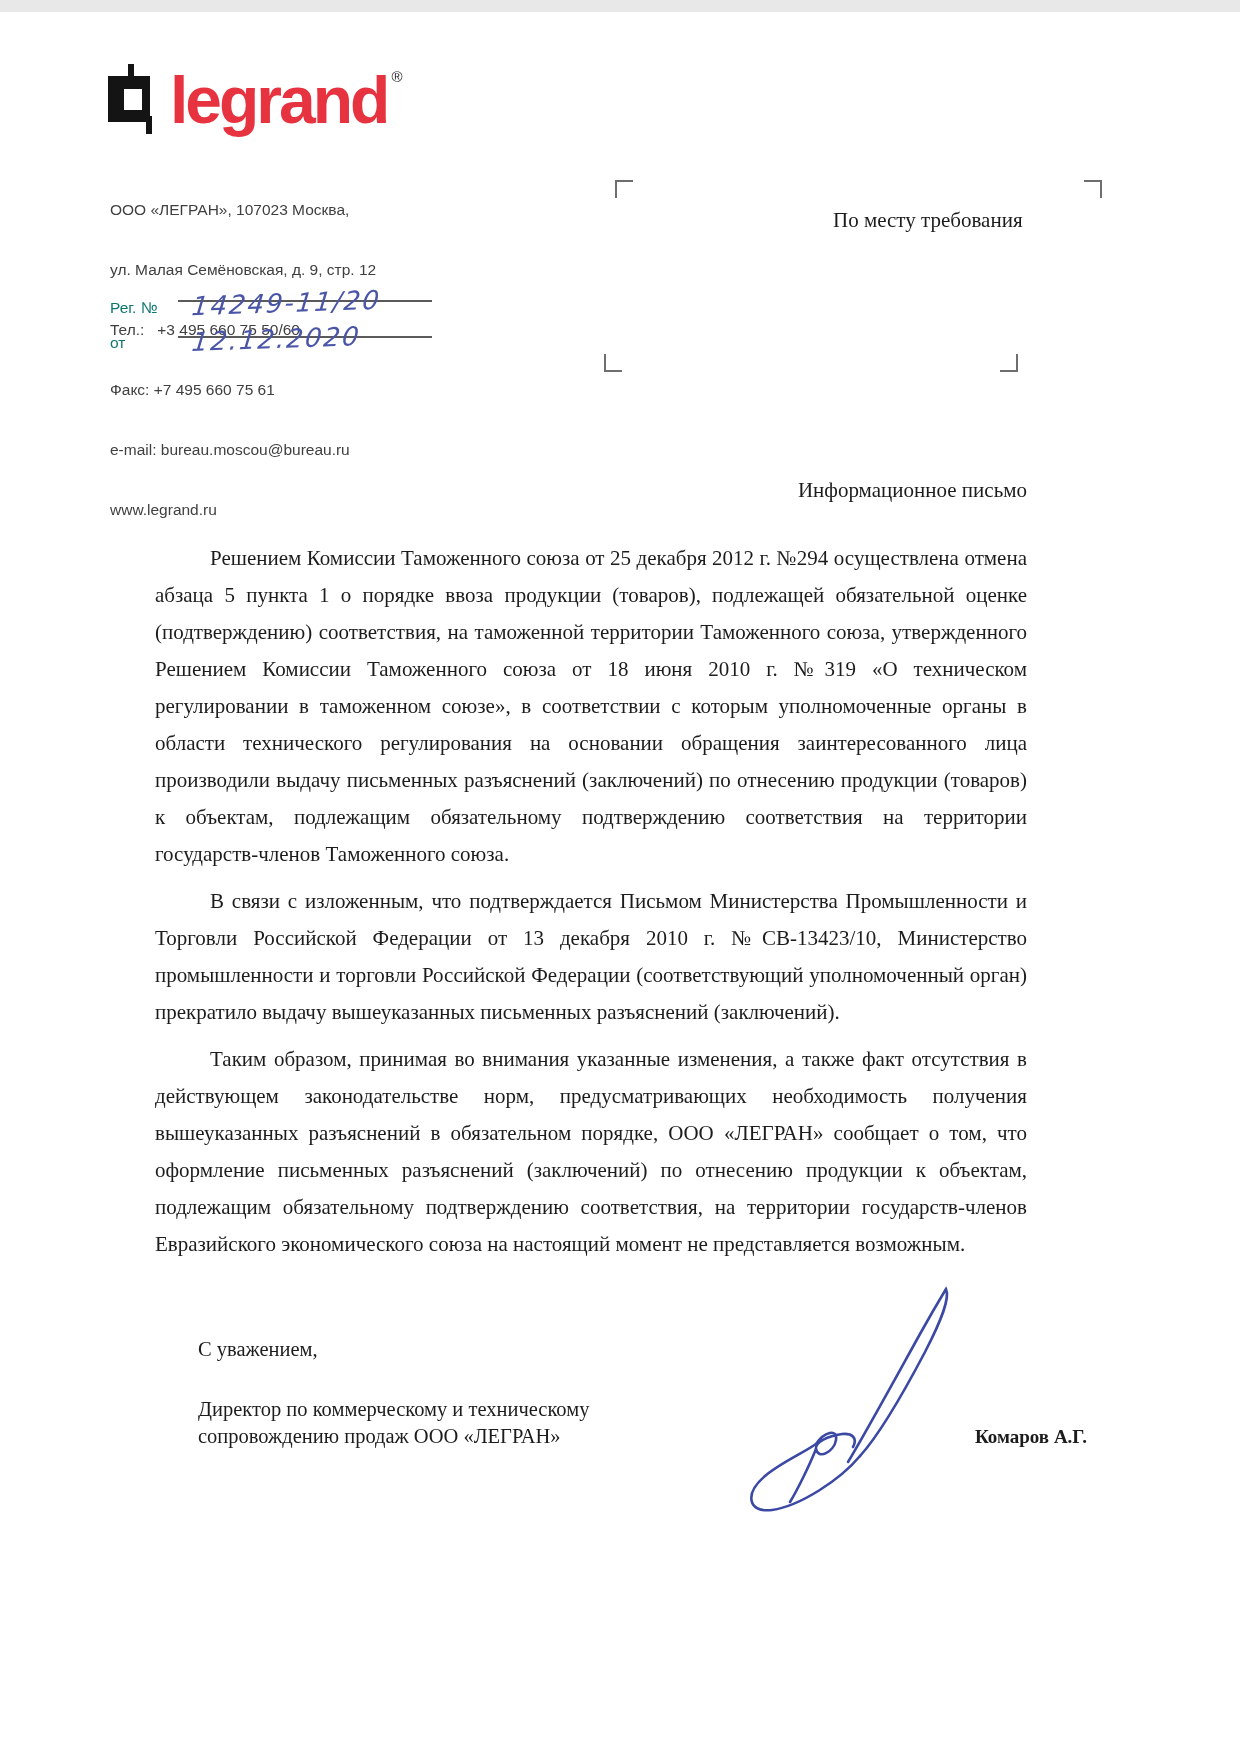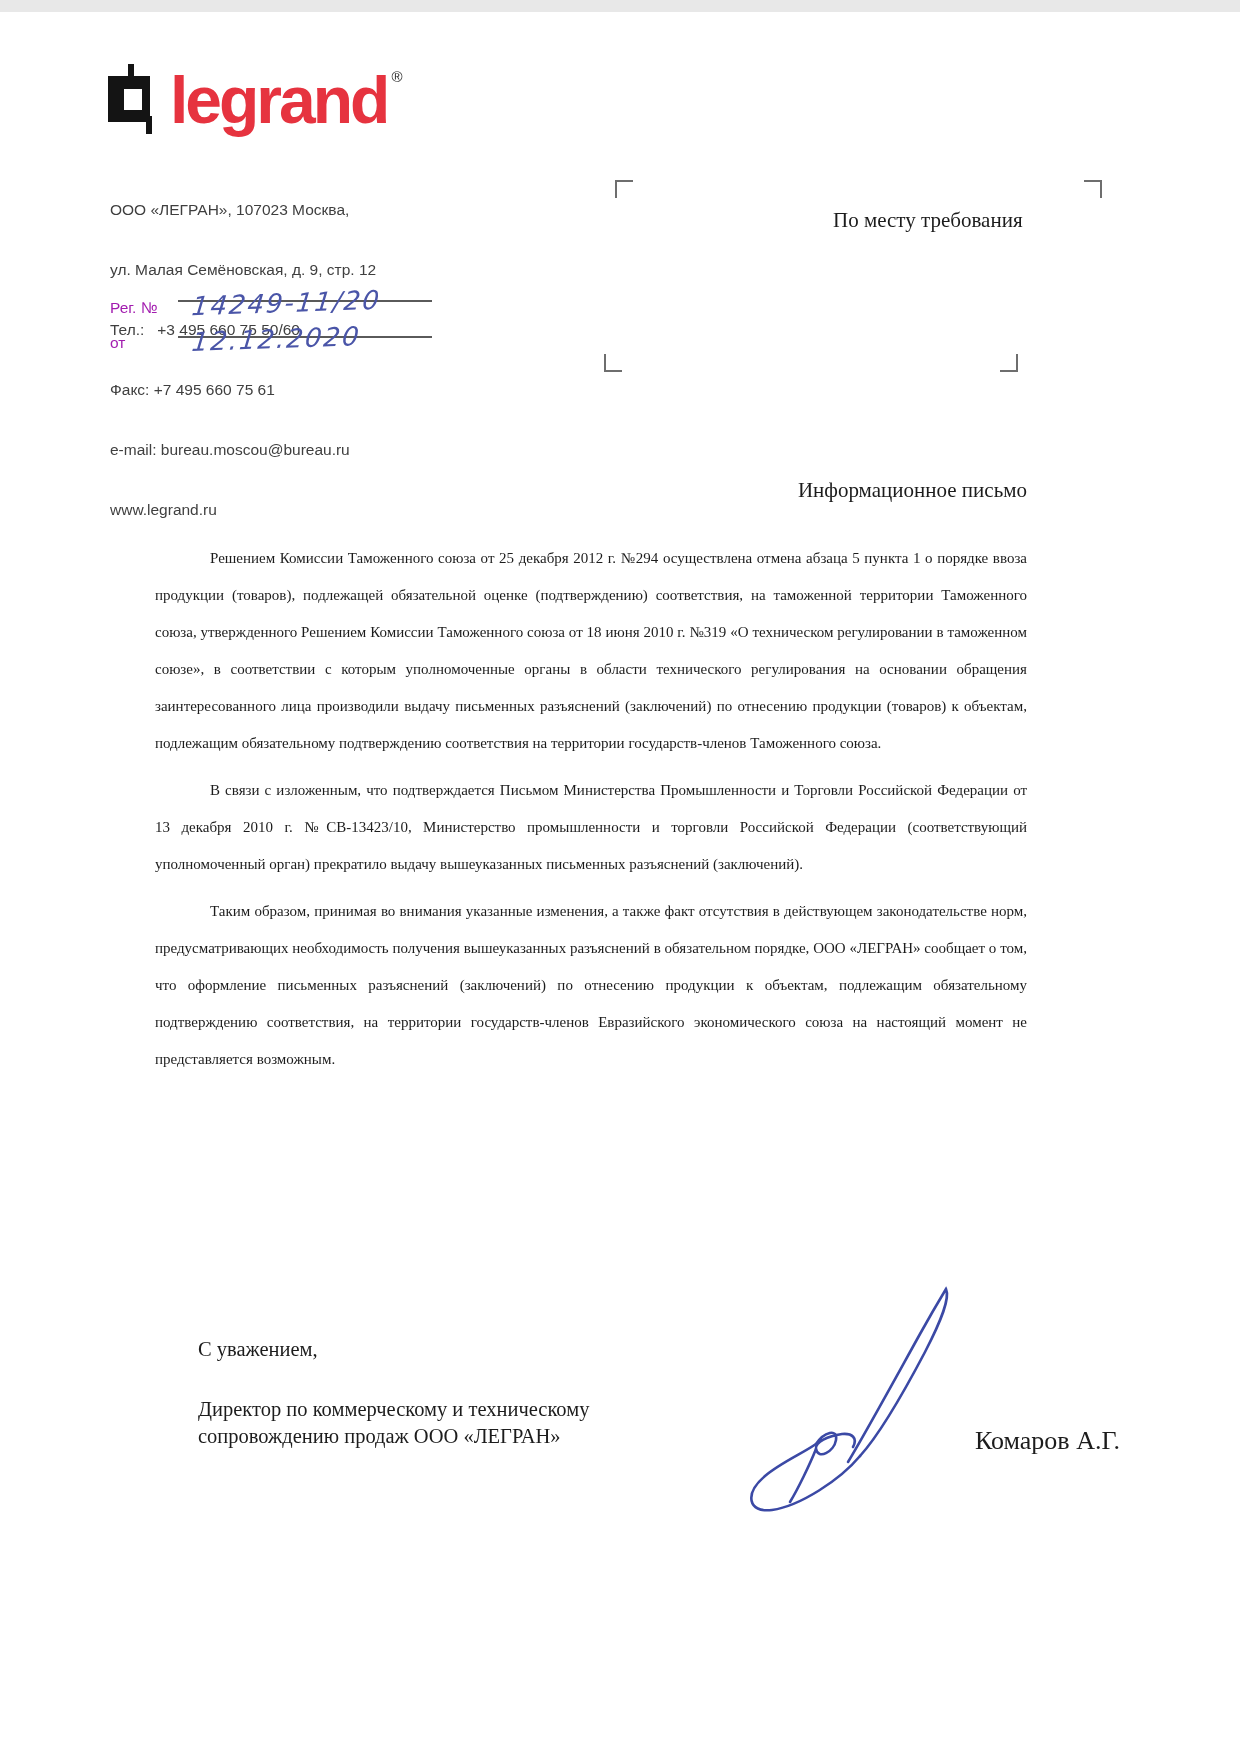--- a/index.html
+++ b/index.html
@@ -39,21 +39,21 @@
     font-size: 15.5px; line-height: 20px;
     color: #3f3f3f;
     white-space: pre;
   }
   .contact div { margin-bottom: 0px; }
 
   
   .reg-label {
     position:absolute;
     font-family:"Liberation Sans", sans-serif;
-    font-size:15.5px; color:#a21caf;
+    font-size:15.5px; color:#0f766e;
   }
   .reg-line {
     position:absolute;
     border-bottom: 2px solid #5a5a5a;
   }
   .handwrite {
     position:absolute;
     font-family: "DejaVu Sans", sans-serif;
     font-style: italic;
     color: #4a55a8;
@@ -74,29 +74,29 @@
     font-size:21px; color:#1c1c1c;
   }
 
   
   .doc-title {
     position:absolute; left:155px; top:466px; width:872px;
     text-align:right; font-size:21px;
   }
   .body-text {
     position:absolute; left:155px; top:528px; width:872px;
-    font-size:15px; line-height:37px;
+    font-size:21px; line-height:37px;
     text-align: justify;
   }
   .body-text p { margin:0 0 10px 0; text-indent:55px; }
 
   
   .salutation { position:absolute; left:198px; top:1326px; font-size:20.5px; }
   .position-block { position:absolute; left:198px; top:1384px; font-size:20.5px; line-height:27px; }
-  .signer { position:absolute; left:975px; top:1414px; font-size:26px; }
+  .signer { position:absolute; left:975px; top:1414px; font-size:19px;font-weight:bold; }
   .signature { position:absolute; left:720px; top:1272px; }
 </style>
 </head>
 <body>
 
 <div class="page">
 
   <div class="logo">
     <svg class="logo-mark" width="48" height="70" viewBox="0 0 48 70" xmlns="http://www.w3.org/2000/svg">
       <rect x="20" y="0" width="6" height="18" fill="#141414"></rect>

